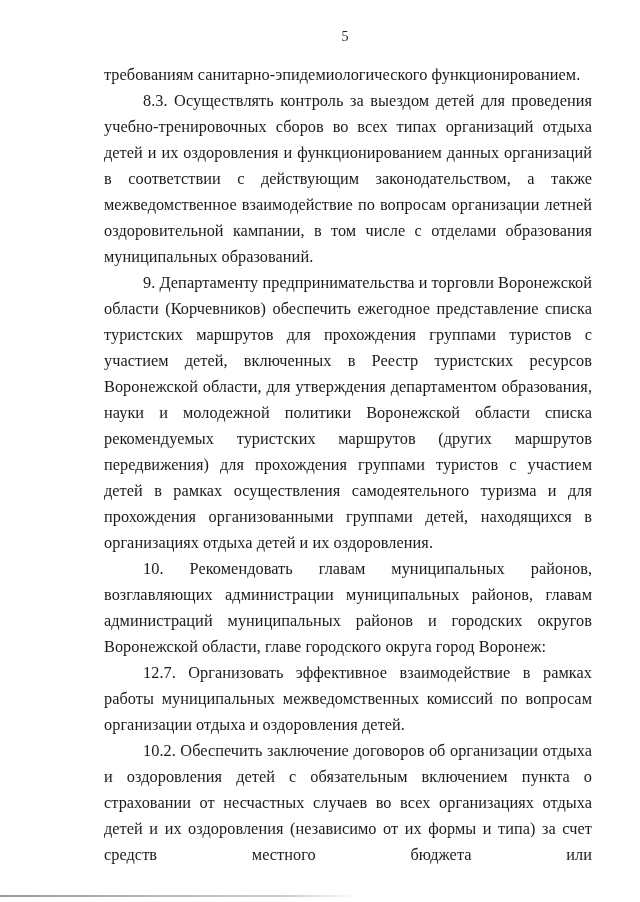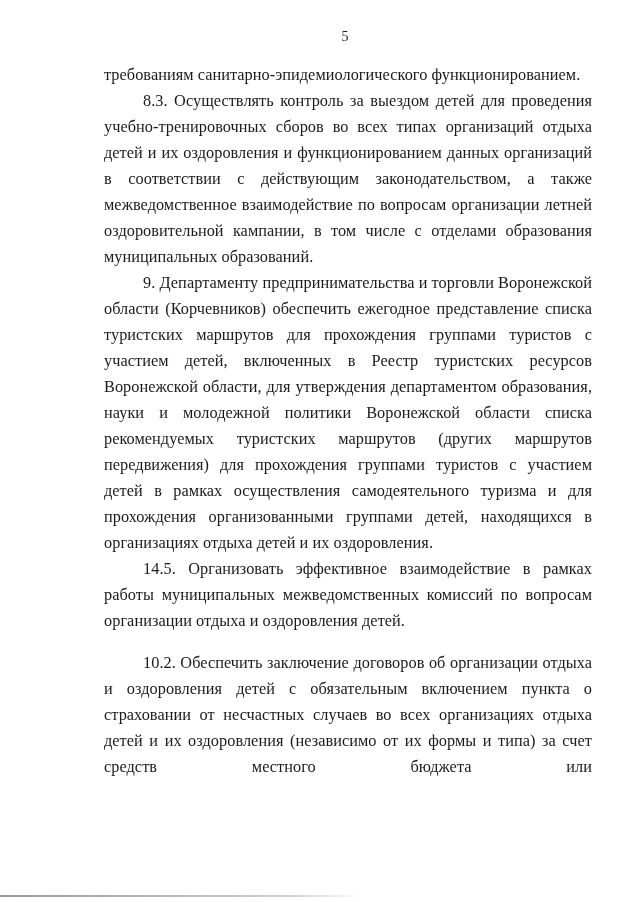--- a/index.html
+++ b/index.html
@@ -54,17 +54,18 @@
   </style>
 </head>
 <body>
 
 <div class="page-number">5</div>
 
 <div class="text-body">
   <p class="para no-indent">требованиям санитарно-эпидемиологического функционированием.</p>
   <p class="para">8.3. Осуществлять контроль за выездом детей для проведения учебно-тренировочных сборов во всех типах организаций отдыха детей и их оздоровления и функционированием данных организаций в соответствии с действующим законодательством, а также межведомственное взаимодействие по вопросам организации летней оздоровительной кампании, в том числе с отделами образования муниципальных образований.</p>
   <p class="para">9. Департаменту предпринимательства и торговли Воронежской области (Корчевников) обеспечить ежегодное представление списка туристских маршрутов для прохождения группами туристов с участием детей, включенных в Реестр туристских ресурсов Воронежской области, для утверждения департаментом образования, науки и молодежной политики Воронежской области списка рекомендуемых туристских маршрутов (других маршрутов передвижения) для прохождения группами туристов с участием детей в рамках осуществления самодеятельного туризма и для прохождения организованными группами детей, находящихся в организациях отдыха детей и их оздоровления.</p>
-  <p class="para">14.5. Организовать эффективное взаимодействие в рамках работы муниципальных межведомственных комиссий по вопросам организации отдыха и оздоровления детей.</p>
-  <p class="para" style="text-align-last: justify; margin-top: 16px;">10.2. Обеспечить заключение договоров об организации отдыха и оздоровления детей с обязательным включением пункта о страховании от несчастных случаев во всех организациях отдыха детей и их оздоровления (независимо от их формы и типа) за счет средств местного бюджета или</p>
+  <p class="para">10. Рекомендовать главам муниципальных районов, возглавляющих администрации муниципальных районов, главам администраций муниципальных районов и городских округов Воронежской области, главе городского округа город Воронеж:</p>
+  <p class="para">12.7. Организовать эффективное взаимодействие в рамках работы муниципальных межведомственных комиссий по вопросам организации отдыха и оздоровления детей.</p>
+  <p class="para" style="text-align-last: justify;">10.2. Обеспечить заключение договоров об организации отдыха и оздоровления детей с обязательным включением пункта о страховании от несчастных случаев во всех организациях отдыха детей и их оздоровления (независимо от их формы и типа) за счет средств местного бюджета или</p>
 </div>
 
 <div class="bottom-rule"></div>
 
 </body></html>

